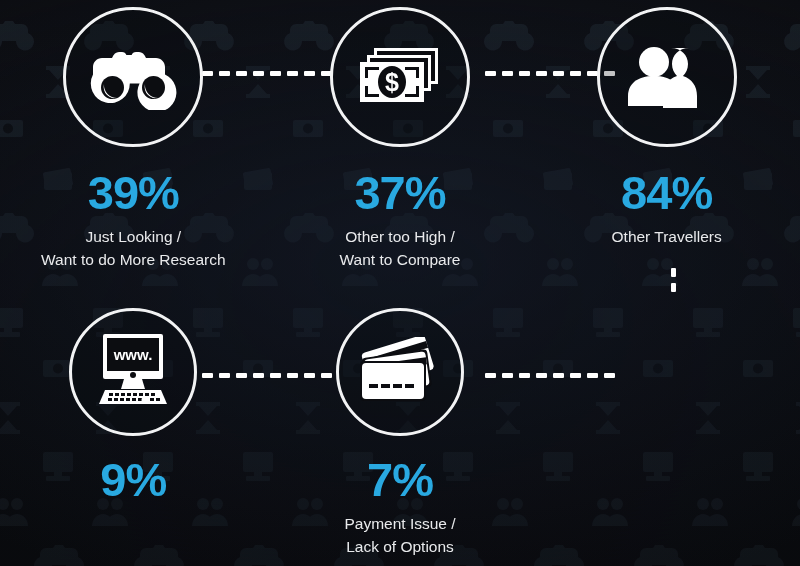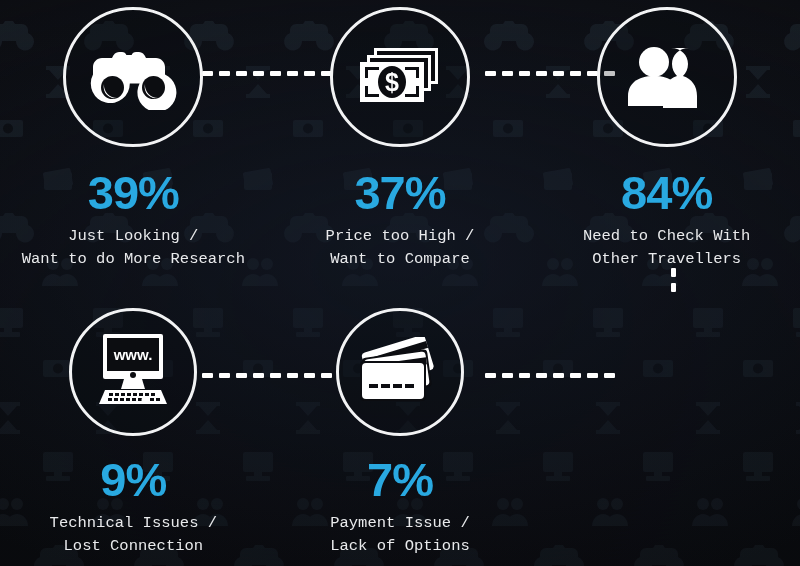--- a/index.html
+++ b/index.html
@@ -79,21 +79,21 @@
   .row2 .pct { margin-top: 20px; }
 
   .label {
     color: #e9eaec;
     font-size: 15.5px;
     line-height: 1.5;
     text-align: center;
     margin-top: 9px;
     white-space: nowrap;
   }
-  .label .line { display: block; font-family: Liberation Mono, monospace; }
+  .label .line { display: block; }
 
   
   .conn {
     position: absolute;
     height: 5px;
     display: flex;
     gap: 6px;
     align-items: center;
   }
   .conn .dash {
@@ -381,41 +381,40 @@
               <rect x="51" y="51" width="14" height="3"></rect>
                 <rect x="62" y="43" width="3" height="11"></rect>
               <ellipse cx="38" cy="39" rx="14" ry="16"></ellipse>
             </g>
             <text x="38" y="48" font-family="'Liberation Sans', sans-serif" font-size="25" font-weight="bold" fill="#ffffff" text-anchor="middle">$</text>
           </svg>
         </span>
       </div>
       <div class="pct">37%</div>
       <div class="label">
-        <span class="line">Price too High /</span>
+        <span class="line">Other too High /</span>
         <span class="line">Want to Compare</span>
       </div>
     </div>
 
     <div class="cell row1">
       <div class="circle-wrap">
         <span>
           <svg class="icon-svg" width="86" height="66" viewBox="0 0 86 66" xmlns="http://www.w3.org/2000/svg">
             <g fill="#ffffff">
               <path d="M60 4 c10 0 17 7 17 16 c0 5-2 9-5 12 c9 3 14 10 14 20 v12 h-34 v-12 c0-10 5-17 14-20 c-3-3-5-7-5-12 c0-9 7-16 17-16z" transform="translate(-13,0)"></path>
               <circle cx="30" cy="18" r="15"></circle>
               <path d="M4 62 v-10 c0-12 9-20 26-20 c17 0 26 8 26 20 v10z"></path>
             </g>
             <path d="M56 32 c-3 3-6 6-8 11 l0 19 h-2 v-13 c0-8-3-13-8-17z" fill="#0c0d11" opacity="0.0"></path>
           </svg>
         </span>
       </div>
       <div class="pct">84%</div>
       <div class="label">
-        <span class="line">Need to Check With</span>
         <span class="line">Other Travellers</span>
       </div>
     </div>
 
 
     <div class="cell row2">
       <div class="circle-wrap">
         <span>
           <svg class="icon-svg" width="84" height="80" viewBox="0 0 84 80" xmlns="http://www.w3.org/2000/svg">
             <rect x="12" y="2" width="60" height="45" rx="2" fill="#ffffff"></rect>
@@ -441,24 +440,20 @@
               <rect x="53" y="66" width="4" height="3"></rect>
                 <rect x="59" y="66" width="4" height="3"></rect>
               <rect x="65" y="66" width="4" height="3"></rect>
             </g>
             <circle cx="54" cy="68" r="3.5" fill="#ffffff"></circle>
             <text x="42" y="28" font-family="'Liberation Sans', sans-serif" font-size="15" font-weight="bold" fill="#ffffff" text-anchor="middle">www.</text>
           </svg>
         </span>
       </div>
       <div class="pct">9%</div>
-      <div class="label">
-        <span class="line">Technical Issues /</span>
-        <span class="line">Lost Connection</span>
-      </div>
     </div>
 
     <div class="cell row2">
       <div class="circle-wrap">
         <span>
           <svg class="icon-svg" width="92" height="70" viewBox="0 0 92 70" xmlns="http://www.w3.org/2000/svg">
             <g transform="rotate(-17 46 35)">
               <rect x="14" y="6" width="66" height="36" rx="4" fill="#ffffff"></rect>
               <rect x="14" y="13" width="66" height="7" fill="#0c0d11"></rect>
             </g>

